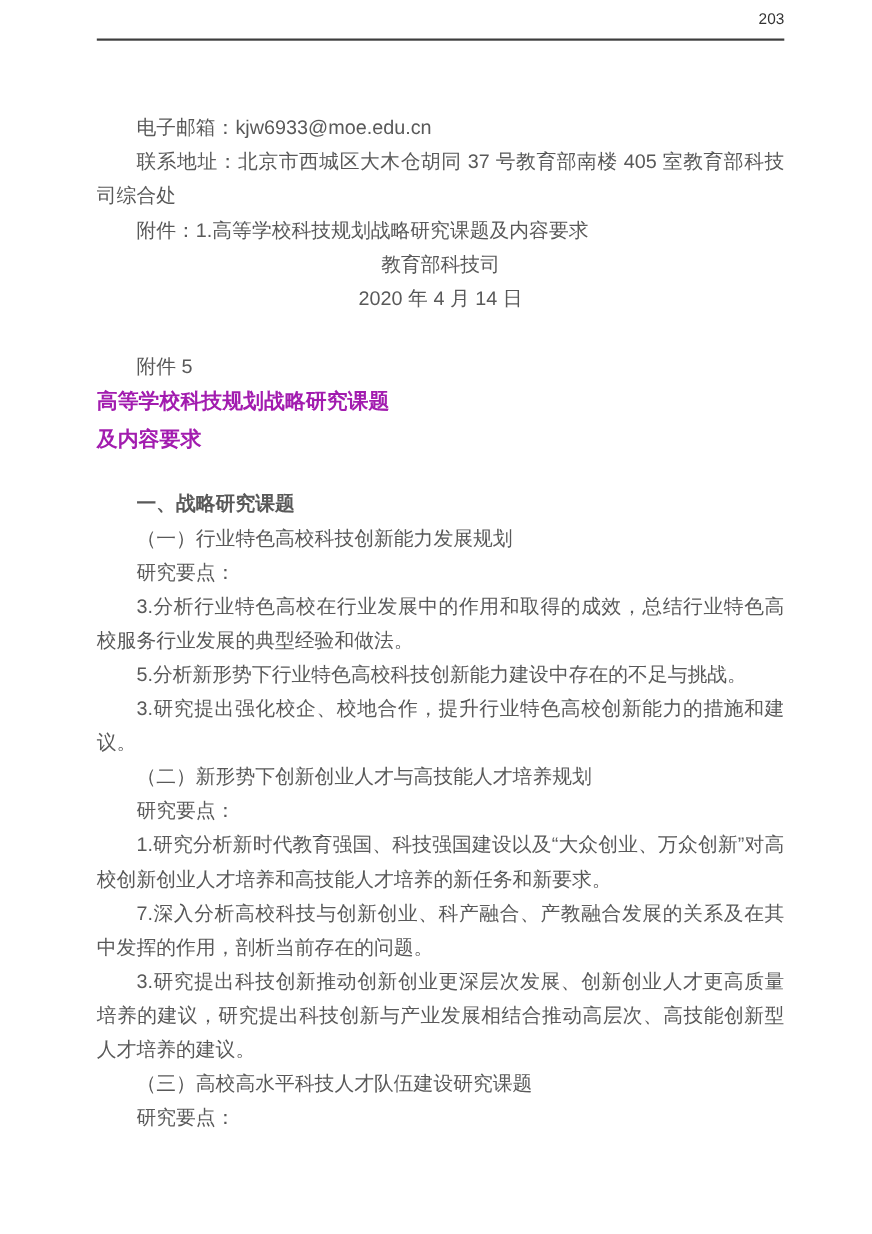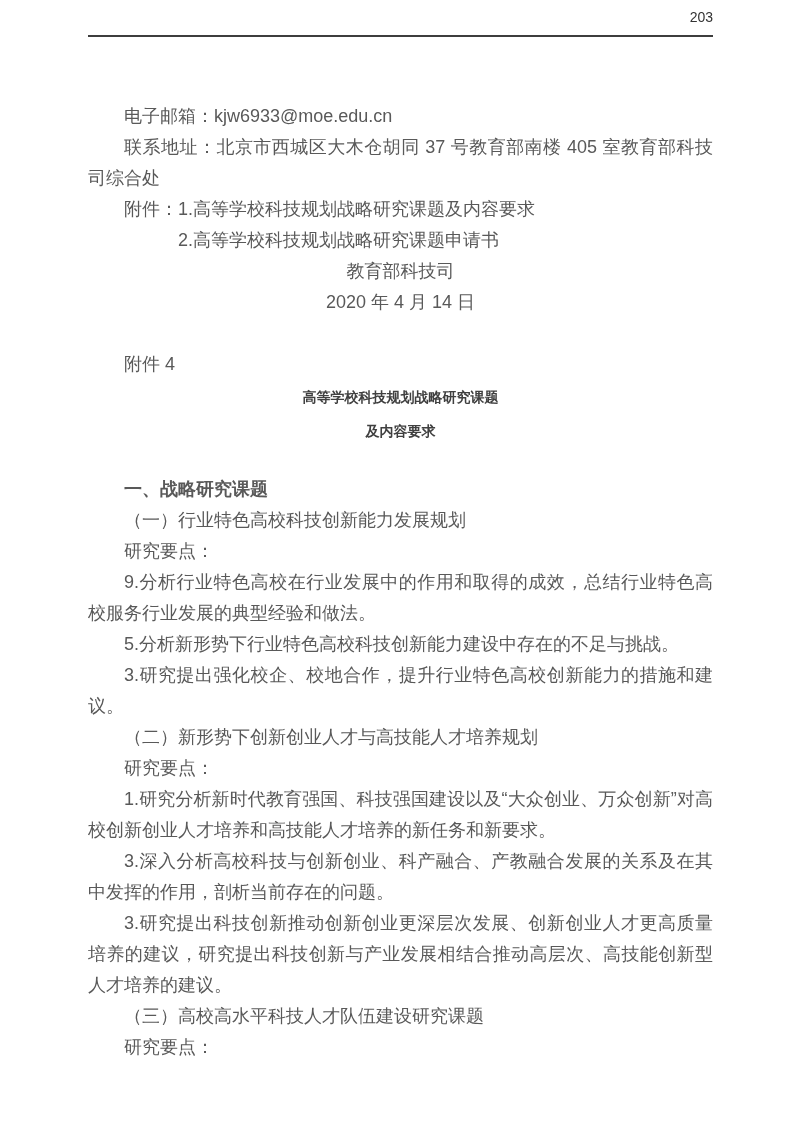--- a/index.html
+++ b/index.html
@@ -43,25 +43,25 @@
     color: #595959;
   }
   .content p { margin: 0; }
   .indent { text-indent: 2em; }
   .first-para { margin-top: 64px !important; }
   .attach-line2 { padding-left: 5em; }
   .align-right { text-align: center; }
   .attach-label { margin-top: 31px !important; }
   .doc-title {
     margin: 0;
-    font-size: 14px;
+    font-size: 19px;
     line-height: 34px;
     font-weight: 700;
-    text-align: center;
-    color: #404040;
+    text-align: left;
+    color: #a21caf;
   }
   .title-line { display: block; }
   .section-heading { margin-top: 26px !important; font-weight: bold; }
 </style>
 </head>
 <body>
 
 <div class="page">
 
   <div class="page-header">
@@ -69,43 +69,42 @@
   </div>
 
   <div class="header-rule"></div>
 
   <div class="content">
 
     <p class="indent first-para">电子邮箱：kjw6933@moe.edu.cn</p>
     <p class="indent">联系地址：北京市西城区大木仓胡同 37 号教育部南楼 405 室教育部科技司综合处</p>
 
     <p class="indent">附件：1.高等学校科技规划战略研究课题及内容要求</p>
-    <p class="attach-line2">2.高等学校科技规划战略研究课题申请书</p>
 
     <p class="align-right">教育部科技司</p>
     <p class="align-right">2020 年 4 月 14 日</p>
 
-    <p class="indent attach-label">附件 4</p>
+    <p class="indent attach-label">附件 5</p>
 
     <h1 class="doc-title">
       <span class="title-line">高等学校科技规划战略研究课题</span>
       <span class="title-line">及内容要求</span>
     </h1>
 
     <p class="indent section-heading">一、战略研究课题</p>
 
     <p class="indent">（一）行业特色高校科技创新能力发展规划</p>
     <p class="indent">研究要点：</p>
-    <p class="indent">9.分析行业特色高校在行业发展中的作用和取得的成效，总结行业特色高校服务行业发展的典型经验和做法。</p>
+    <p class="indent">3.分析行业特色高校在行业发展中的作用和取得的成效，总结行业特色高校服务行业发展的典型经验和做法。</p>
     <p class="indent">5.分析新形势下行业特色高校科技创新能力建设中存在的不足与挑战。</p>
     <p class="indent">3.研究提出强化校企、校地合作，提升行业特色高校创新能力的措施和建议。</p>
 
     <p class="indent">（二）新形势下创新创业人才与高技能人才培养规划</p>
     <p class="indent">研究要点：</p>
     <p class="indent">1.研究分析新时代教育强国、科技强国建设以及“大众创业、万众创新”对高校创新创业人才培养和高技能人才培养的新任务和新要求。</p>
-    <p class="indent">3.深入分析高校科技与创新创业、科产融合、产教融合发展的关系及在其中发挥的作用，剖析当前存在的问题。</p>
+    <p class="indent">7.深入分析高校科技与创新创业、科产融合、产教融合发展的关系及在其中发挥的作用，剖析当前存在的问题。</p>
     <p class="indent">3.研究提出科技创新推动创新创业更深层次发展、创新创业人才更高质量培养的建议，研究提出科技创新与产业发展相结合推动高层次、高技能创新型人才培养的建议。</p>
 
     <p class="indent">（三）高校高水平科技人才队伍建设研究课题</p>
     <p class="indent">研究要点：</p>
 
   </div>
 </div>
 
 </body></html>

